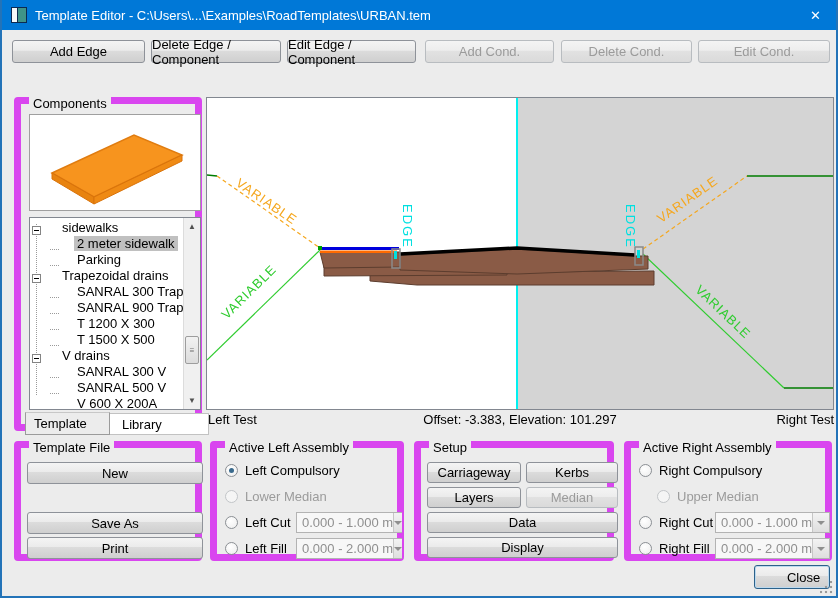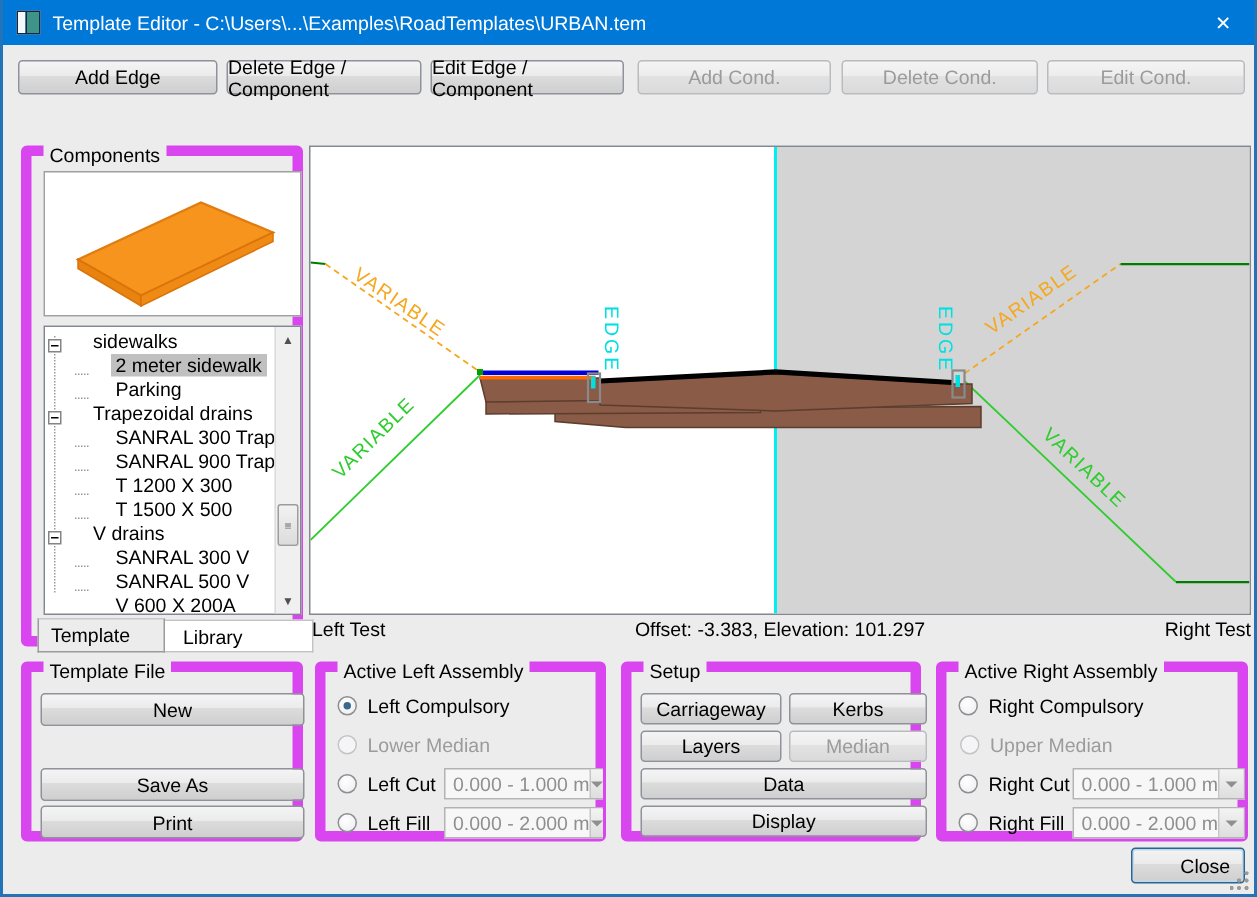--- a/index.html
+++ b/index.html
@@ -258,21 +258,21 @@
     <div class="btn" style="left:6px; top:64px; width:191px; height:21px;">Data</div>
     <div class="btn" style="left:6px; top:89px; width:191px; height:21px;">Display</div>
   </div>
 
   <div class="groupbox" style="left:622px; top:441px; width:208px; height:120px;">
     <div class="gb-label">Active Right Assembly</div>
     <div class="radiorow" style="left:8px; top:14px;">
         <span class="radio"></span>
         <span>Right Compulsory</span>
       </div>
-    <div class="radiorow dis" style="left:9px; top:40px;">
+    <div class="radiorow dis" style="left:26px; top:40px;">
         <span class="radio dis"></span>
         <span>Upper Median</span>
       </div>
     <div class="radiorow" style="left:8px; top:66px;">
         <span class="radio"></span>
         <span>Right Cut</span>
       </div>
     <div class="combo" style="left:84px; top:64px; width:115px;">
         <span class="cval">0.000 - 1.000 m</span>
         <span class="carrow"></span>

